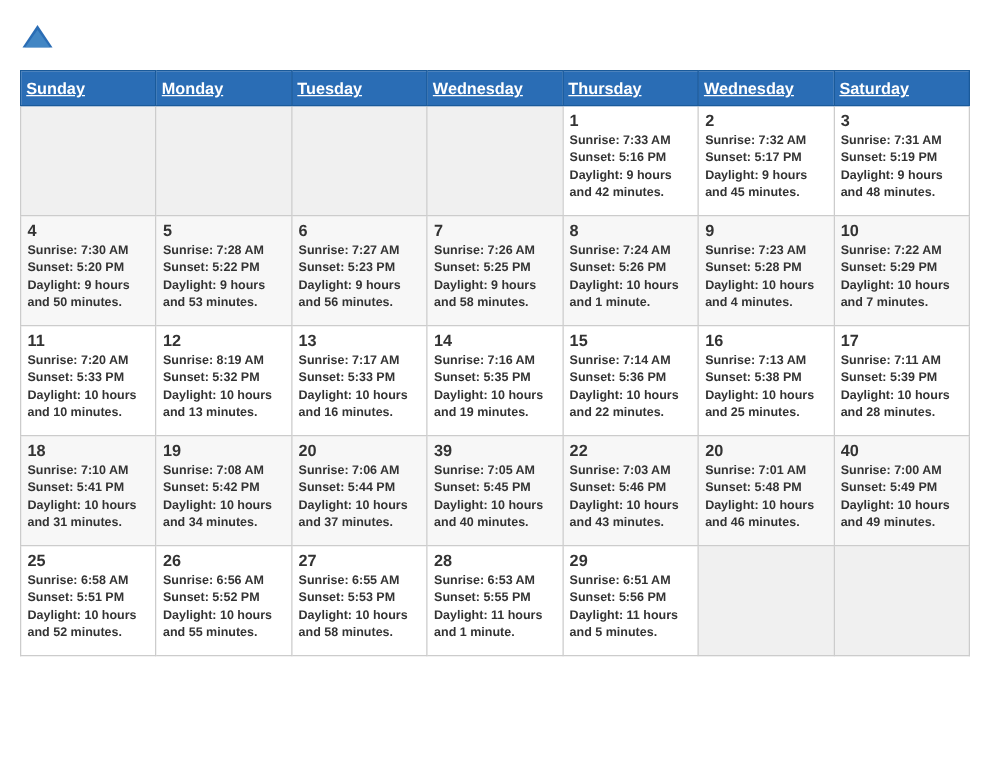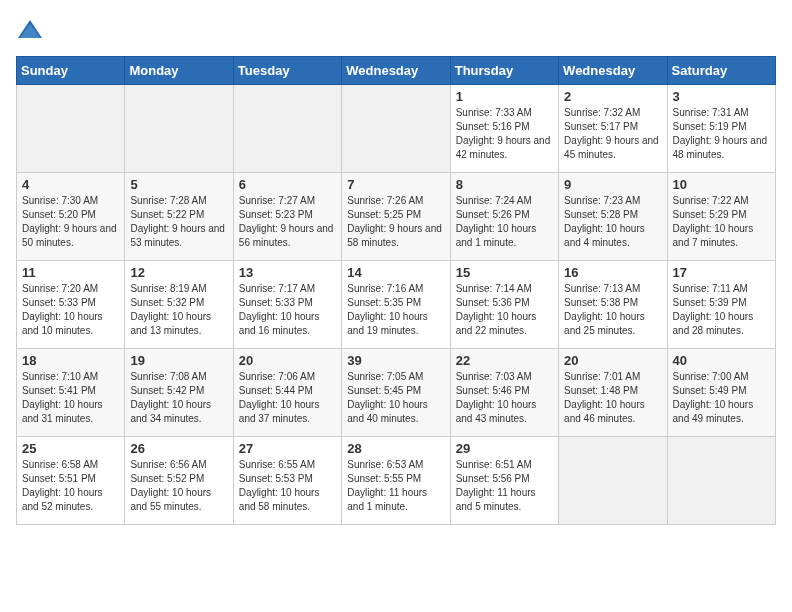--- a/index.html
+++ b/index.html
@@ -59,20 +59,21 @@
       table-layout: fixed;
     }
     thead th {
       background-color: #2a6db5;
       color: #fff;
       font-size: 13px;
       font-weight: bold;
       padding: 6px 4px;
       text-align: left;
       border: 1px solid #1a5a9a;
+      text-decoration: underline;
     }
     tbody td {
       border: 1px solid #ccc;
       vertical-align: top;
       padding: 4px 5px;
       font-size: 10.5px;
       color: #333;
       height: 88px;
       background: #fff;
     }
@@ -83,20 +84,21 @@
       font-size: 13px;
       font-weight: bold;
       color: #333;
       display: block;
       margin-bottom: 2px;
     }
     .day-info {
       font-size: 10px;
       color: #333;
       line-height: 1.4;
+      font-weight: bold;
     }
     .empty-cell {
       background: #f0f0f0 !important;
     }
   </style>
 </head>
 <body>
 
 <div class="header">
   <div class="logo">
@@ -289,21 +291,21 @@
         <td>
           <span class="day-num">22</span>
           <div class="day-info">Sunrise: 7:03 AM
 Sunset: 5:46 PM
 Daylight: 10 hours
 and 43 minutes.</div>
         </td>
         <td>
           <span class="day-num">20</span>
           <div class="day-info">Sunrise: 7:01 AM
-Sunset: 1:48 PM
+Sunset: 5:48 PM
 Daylight: 10 hours
 and 46 minutes.</div>
         </td>
         <td>
           <span class="day-num">40</span>
           <div class="day-info">Sunrise: 7:00 AM
 Sunset: 5:49 PM
 Daylight: 10 hours
 and 49 minutes.</div>
         </td>

